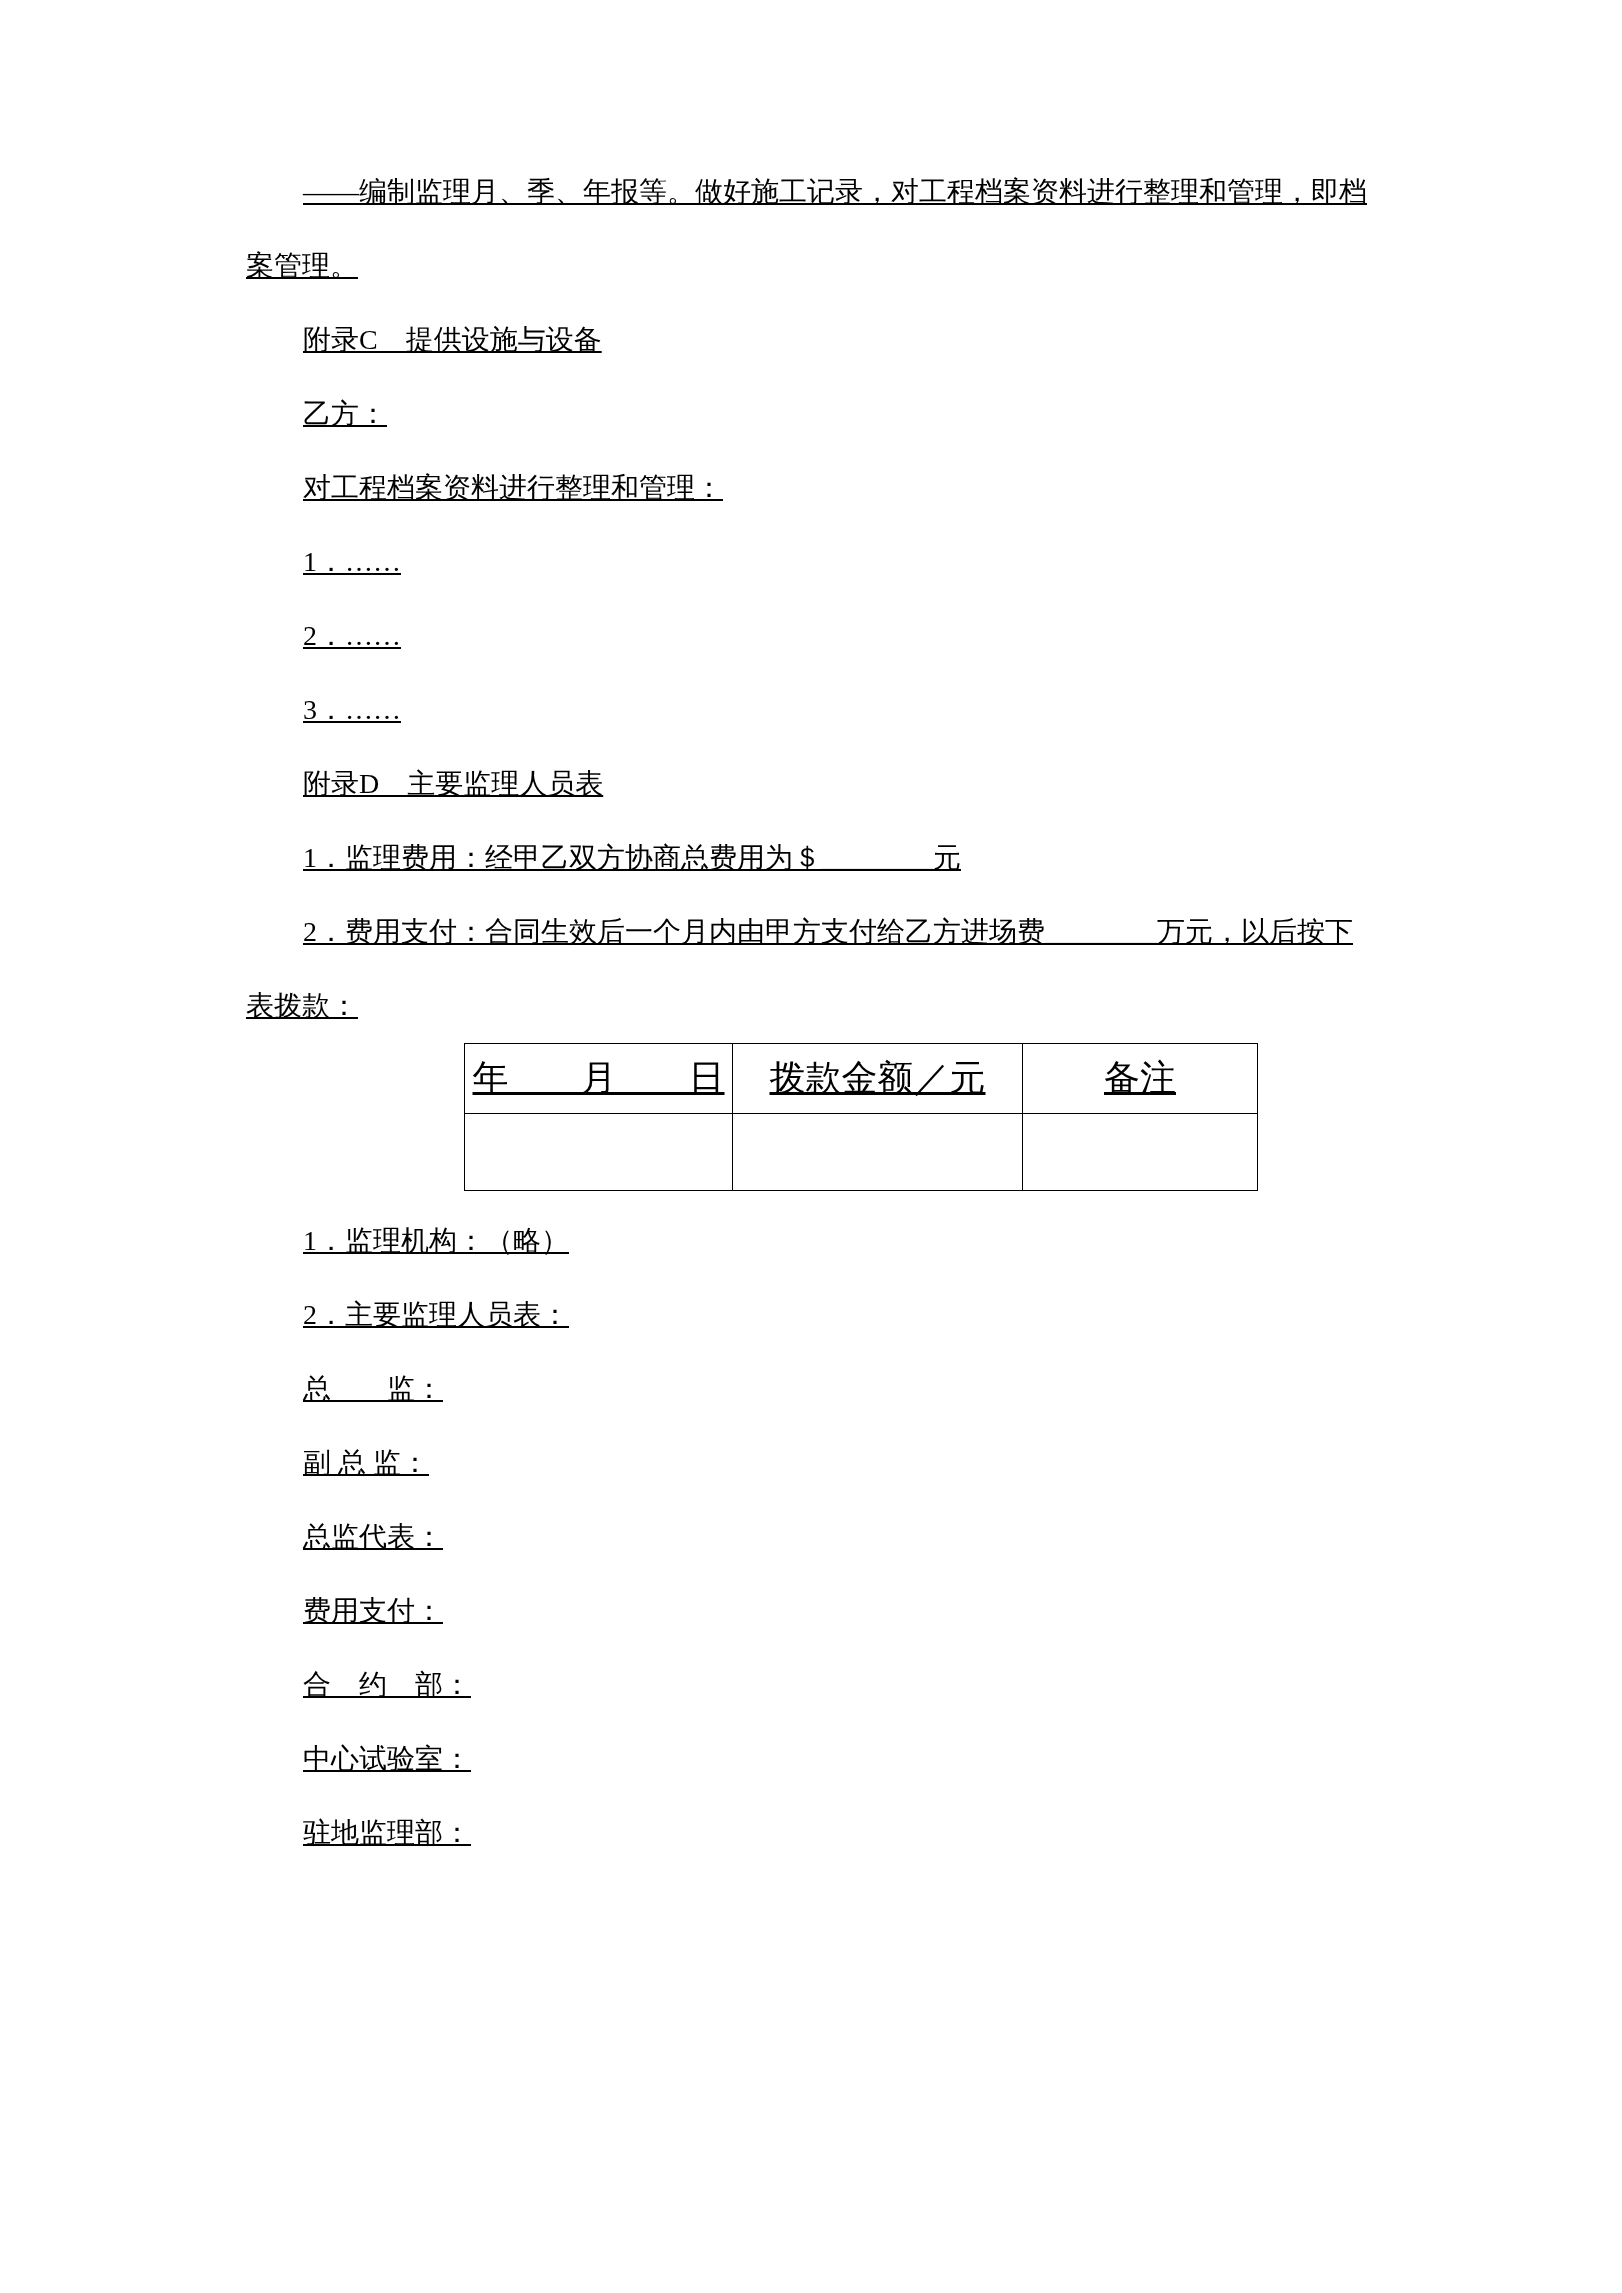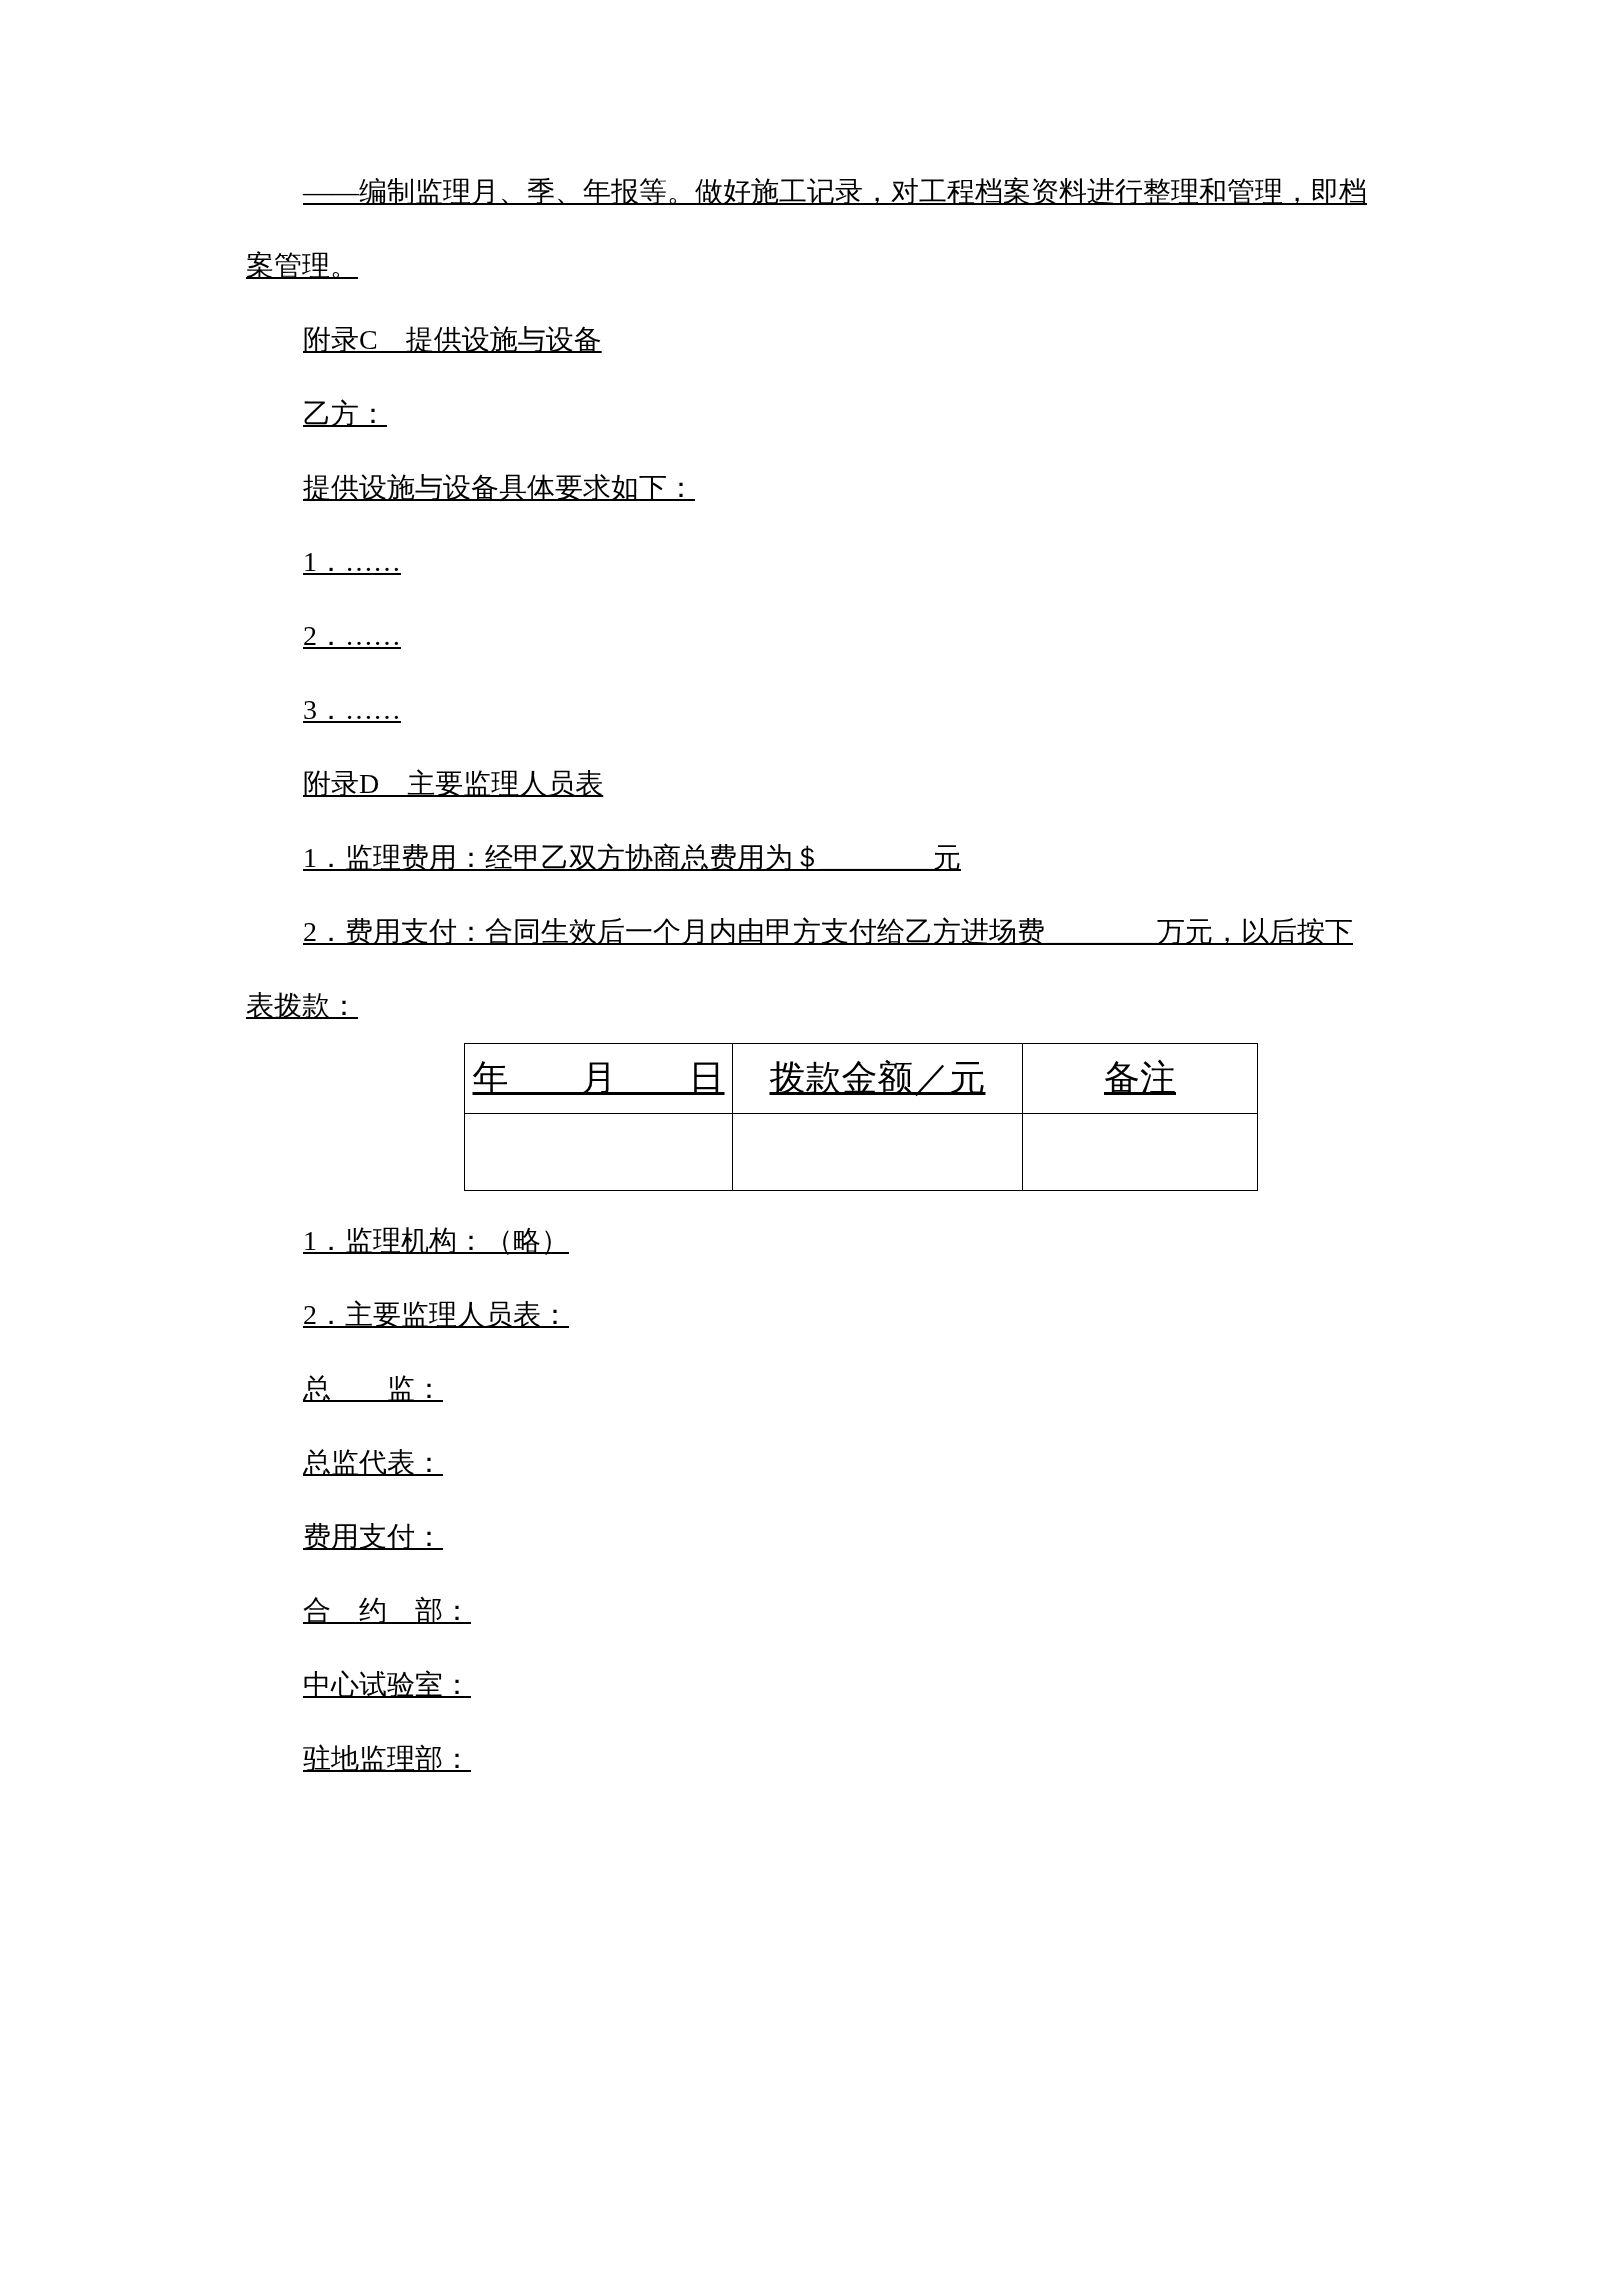--- a/index.html
+++ b/index.html
@@ -53,21 +53,21 @@
 <body>
 
 <div class="page">
   <div class="content">
 
     <div id="lines-before">
         <p class="doc-line indent">——编制监理月、季、年报等。做好施工记录，对工程档案资料进行整理和管理，即档</p>
         <p class="doc-line">案管理。</p>
         <p class="doc-line indent">附录C　提供设施与设备</p>
         <p class="doc-line indent">乙方：</p>
-        <p class="doc-line indent">提供设施与设备具体要求如下：</p>
+        <p class="doc-line indent">对工程档案资料进行整理和管理：</p>
         <p class="doc-line indent">1．……</p>
         <p class="doc-line indent">2．……</p>
         <p class="doc-line indent">3．……</p>
         <p class="doc-line indent">附录D　主要监理人员表</p>
         <p class="doc-line indent">1．监理费用：经甲乙双方协商总费用为＄________元</p>
         <p class="doc-line indent">2．费用支付：合同生效后一个月内由甲方支付给乙方进场费________万元，以后按下</p>
         <p class="doc-line">表拨款：</p>
       </div>
 
     <table class="pay-table">
@@ -82,20 +82,21 @@
           <td class="col-amount"></td>
           <td class="col-remark"></td>
         </tr>
       </tbody>
     </table>
 
     <div id="lines-after">
         <p class="doc-line indent">1．监理机构：（略）</p>
         <p class="doc-line indent">2．主要监理人员表：</p>
         <p class="doc-line indent">总　　监：</p>
+        <p class="doc-line indent">副 总 监：</p>
         <p class="doc-line indent">总监代表：</p>
         <p class="doc-line indent">费用支付：</p>
         <p class="doc-line indent">合　约　部：</p>
         <p class="doc-line indent">中心试验室：</p>
         <p class="doc-line indent">驻地监理部：</p>
       </div>
 
   </div>
 </div>
 

